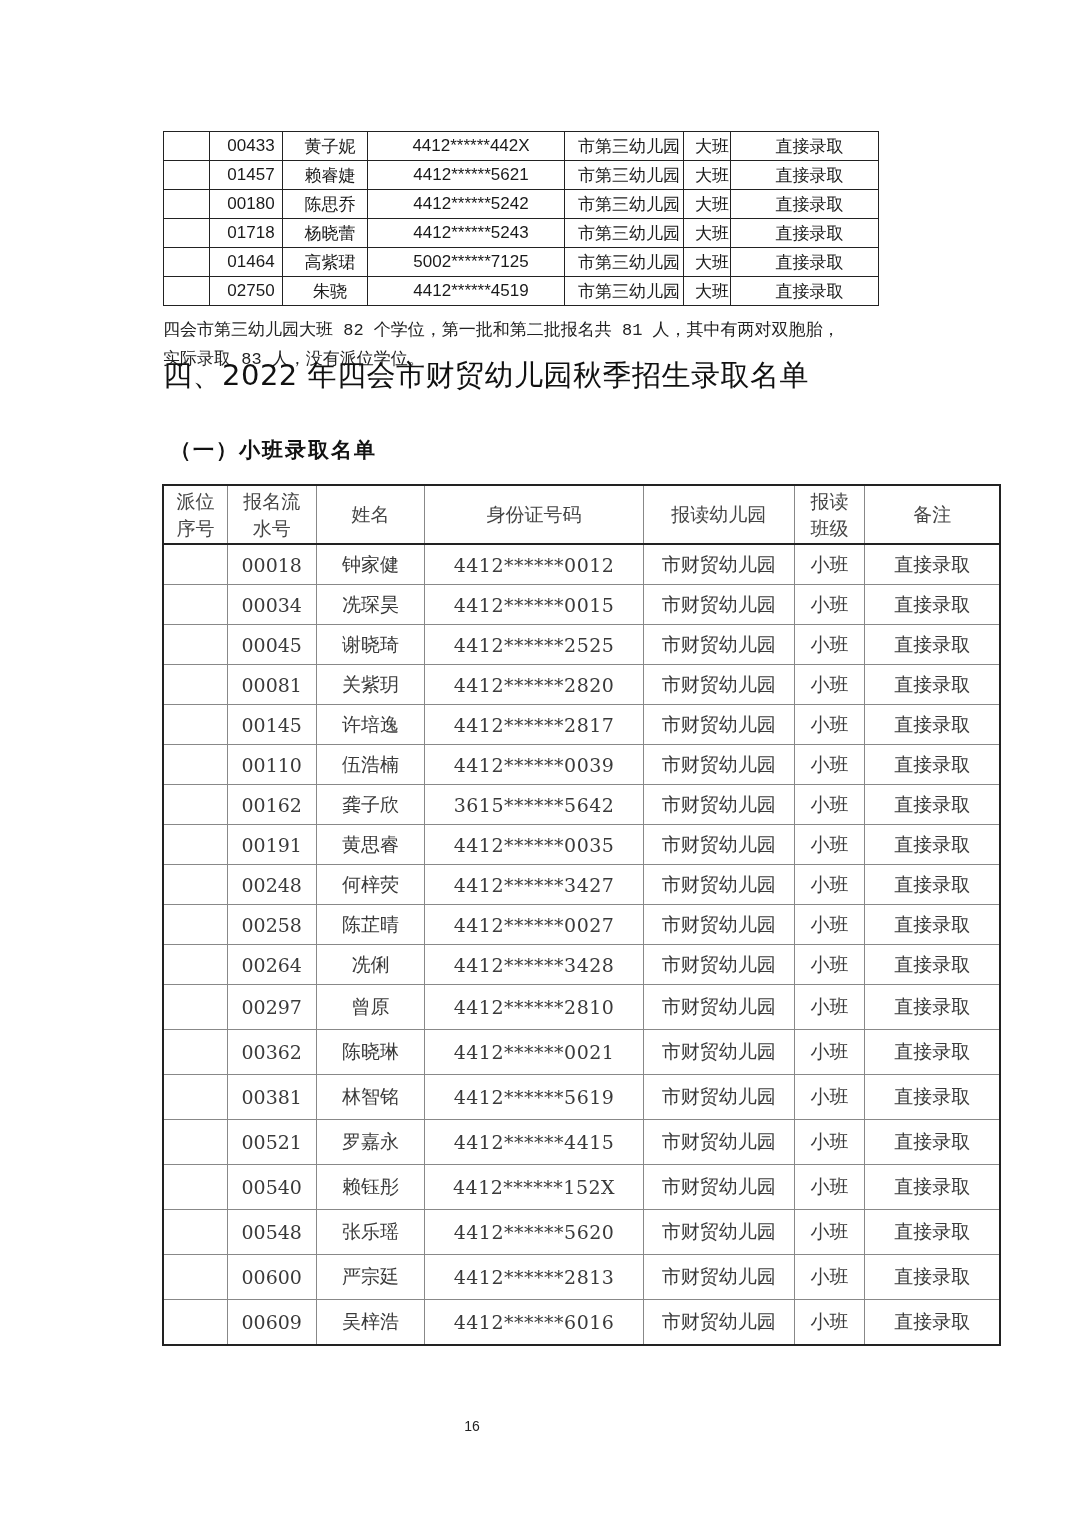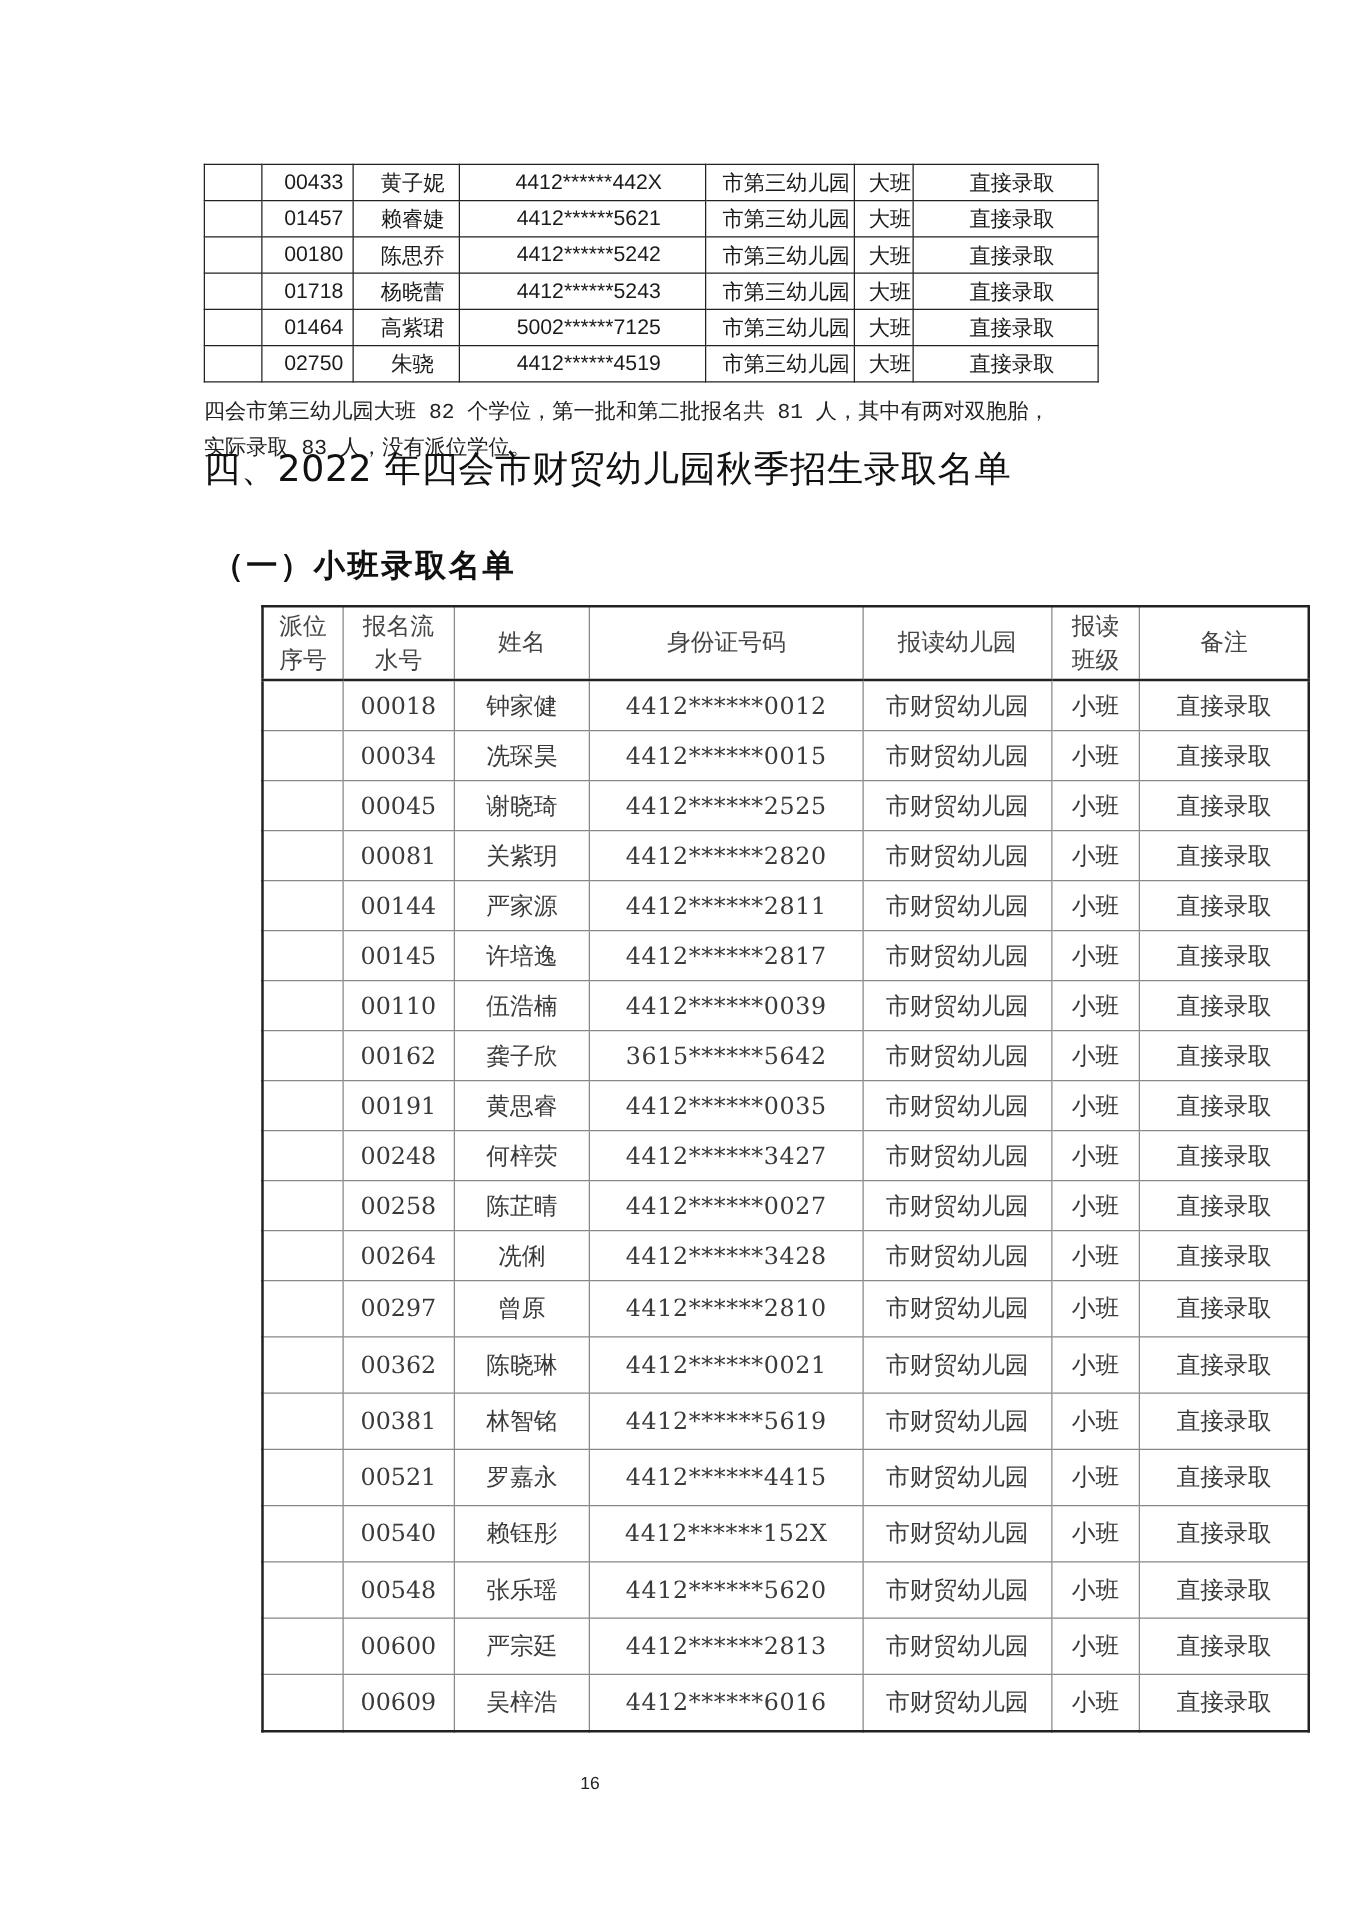--- a/index.html
+++ b/index.html
@@ -7,22 +7,22 @@
   .top-table { position:absolute; left:163px; top:131px; width:716px; border-collapse:collapse; font-family:"Liberation Sans", sans-serif; font-size:17px; }
   .top-table td { border:1.5px solid #222; height:28px; padding:0 0 0 10px; white-space:nowrap;text-align:center; }
   .top-table td.c0 { width:45px; padding:0; }
   .top-table td.c1 { width:62px; }
   .top-table td.c2 { width:74px; }
   .top-table td.c3 { width:186px; }
   .top-table td.c4 { width:108px; }
   .top-table td.c5 { width:36px; }
   .note { position:absolute; left:163px; top:316px; width:760px; font-family:Liberation Mono, monospace; font-size:17px; line-height:29px; color:#222; }
   .h-section { position:absolute; left:163px; top:356px; font-family:"DejaVu Sans", sans-serif; font-size:29px; color:#111; letter-spacing:0.5px; }
-  .h-sub { position:absolute; left:170px; top:436px; font-family:"DejaVu Serif", serif; font-size:25px; font-weight:bold; color:#111; letter-spacing:2px; }
-  .main-table { position:absolute; left:162px; top:484px; width:839px; border-collapse:collapse; font-family:"DejaVu Serif", serif; font-size:19px; color:#3a3a3a;margin-left:47px; }
+  .h-sub { position:absolute; left:170px; top:436px; font-family:"DejaVu Serif", serif; font-size:21px; font-weight:bold; color:#111; letter-spacing:2px; }
+  .main-table { position:absolute; left:162px; top:484px; width:839px; border-collapse:collapse; font-family:"DejaVu Serif", serif; font-size:19px; color:#3a3a3a; }
   .main-table th, .main-table td { border:1px solid #888; text-align:center; padding:0; white-space:nowrap; }
   .main-table { border:2px solid #222; }
   .main-table th { font-weight:normal; height:57px; line-height:27px; font-size:19px; color:#444; border-bottom:2px solid #222; }
   .main-table td { height:39px; }
   .main-table tr.tall td { height:44px; }
   .main-table td.id { letter-spacing:0.5px; }
   .w0{width:63px}.w1{width:88px}.w2{width:108px}.w3{width:218px}.w4{width:150px}.w5{width:70px}.w6{width:134px}
   .page-num { position:absolute; left:0; width:944px; top:1418px; text-align:center; font-family:"Liberation Sans", sans-serif; font-size:14px; color:#222; }
 </style>
 </head>
@@ -148,29 +148,20 @@
         <td></td>
         <td>00081</td>
         <td>关紫玥</td>
         <td class="id">4412******2820</td>
         <td>市财贸幼儿园</td>
         <td>小班</td>
         <td>直接录取</td>
       </tr>
       <tr>
         <td></td>
-        <td>00144</td>
-        <td>严家源</td>
-        <td class="id">4412******2811</td>
-        <td>市财贸幼儿园</td>
-        <td>小班</td>
-        <td>直接录取</td>
-      </tr>
-      <tr>
-        <td></td>
         <td>00145</td>
         <td>许培逸</td>
         <td class="id">4412******2817</td>
         <td>市财贸幼儿园</td>
         <td>小班</td>
         <td>直接录取</td>
       </tr>
       <tr>
         <td></td>
         <td>00110</td>

